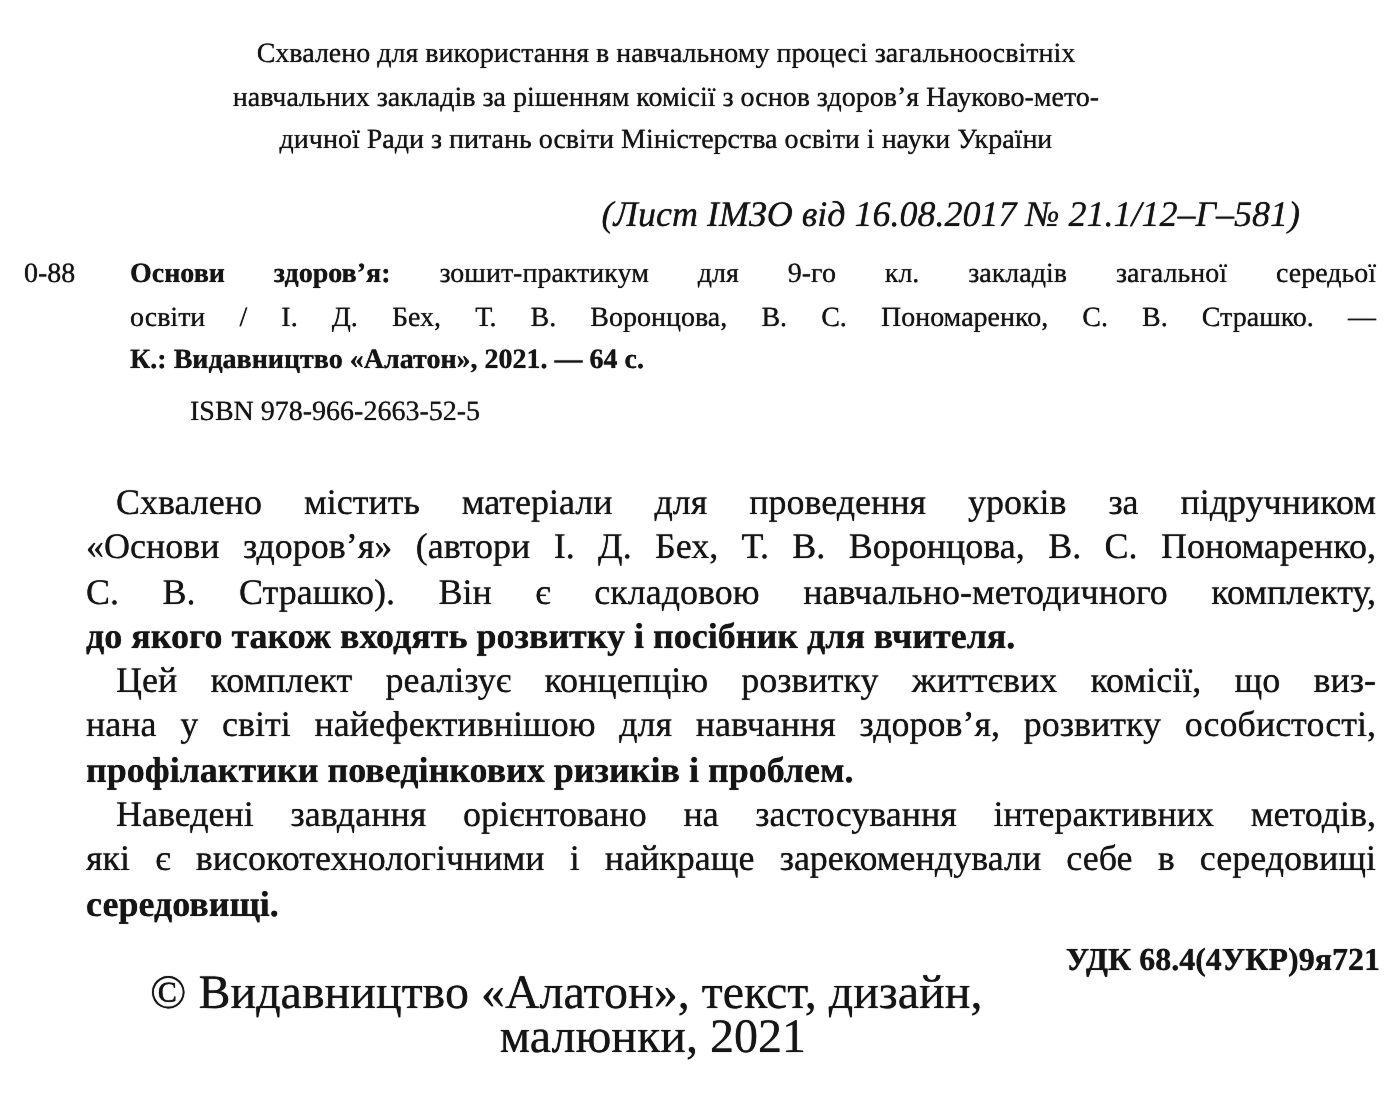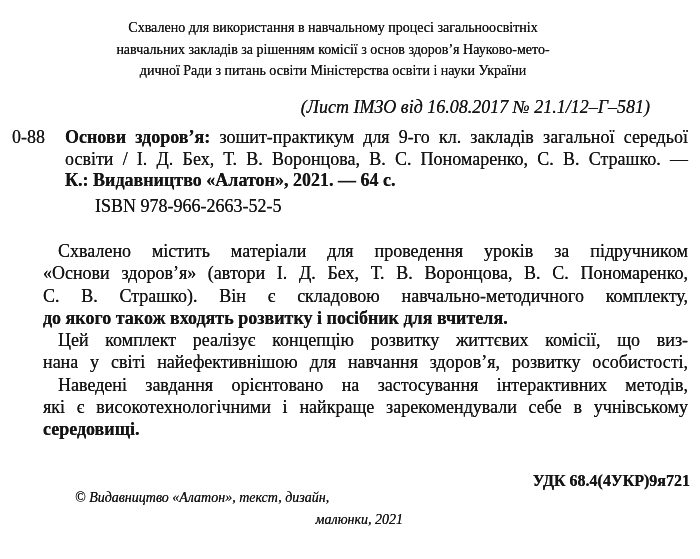--- a/index.html
+++ b/index.html
@@ -19,40 +19,40 @@
     font-size:14px;line-height:21.6px;text-align:center;
   }
   
   .letter-ref{
     position:absolute;top:97px;left:16px;right:50px;
     font-size:18px;font-style:italic;text-align:right;
   }
   
   .catalog{
     position:absolute;top:127px;left:12px;right:12px;
-    font-size:18px;line-height:21.5px;
+    font-size:14px;line-height:21.5px;
   }
   .catalog-row{display:flex;align-items:flex-start;}
   .catalog-code{width:53px;flex:0 0 53px;}
   .catalog-text{flex:1;}
   .isbn{margin-top:4px;padding-left:83px;}
   
   .bodytext{
     position:absolute;top:240px;left:43px;right:12px;
     font-size:18px;line-height:22.3px;
   }
   .indent{padding-left:15px;}
   
   .jline{text-align:justify;text-align-last:justify;}
   .lline{text-align:left;font-weight:bold;}
   .b{font-weight:bold;}
   
   .copyright{
     position:absolute;top:487px;left:75px;width:332px;
-    font-size:14px;line-height:21.5px;font-style:italic;
+    font-size:24px;line-height:21.5px;
   }
   .copyright .l1{white-space:nowrap;}
   .copyright .l2{text-align:right;padding-right:4px;}
   .udc{
     position:absolute;top:472px;right:10px;
     font-size:16px;font-weight:bold;white-space:nowrap;
   }
 </style>
 </head>
 <body>
@@ -82,24 +82,25 @@
   <div class="bodytext">
     <div>
       <div class="jline indent">Схвалено містить матеріали для проведення уроків за підручником</div>
       <div class="jline">«Основи здоров’я» (автори І. Д. Бех, Т. В. Воронцова, В. С. Пономаренко,</div>
       <div class="jline">С. В. Страшко). Він є складовою навчально-методичного комплекту,</div>
       <div class="lline">до якого також входять розвитку і посібник для вчителя.</div>
     </div>
     <div>
       <div class="jline indent">Цей комплект реалізує концепцію розвитку життєвих комісії, що виз-</div>
       <div class="jline">нана у світі найефективнішою для навчання здоров’я, розвитку особистості,</div>
+      <div class="lline">профілактики поведінкових ризиків і проблем.</div>
     </div>
     <div>
       <div class="jline indent">Наведені завдання орієнтовано на застосування інтерактивних методів,</div>
-      <div class="jline">які є високотехнологічними і найкраще зарекомендували себе в учнівському</div>
+      <div class="jline">які є високотехнологічними і найкраще зарекомендували себе в середовищі</div>
       <div class="lline">середовищі.</div>
     </div>
   </div>
 
   <div class="udc">УДК 68.4(4УКР)9я721</div>
 
   <div class="copyright">
     <div class="l1">© Видавництво «Алатон», текст, дизайн,</div>
     <div class="l2">малюнки, 2021</div>
   </div>

